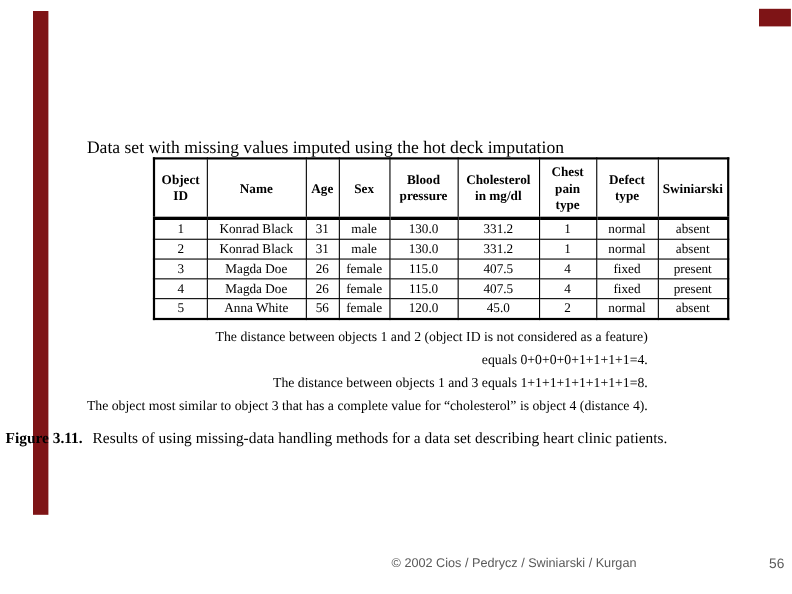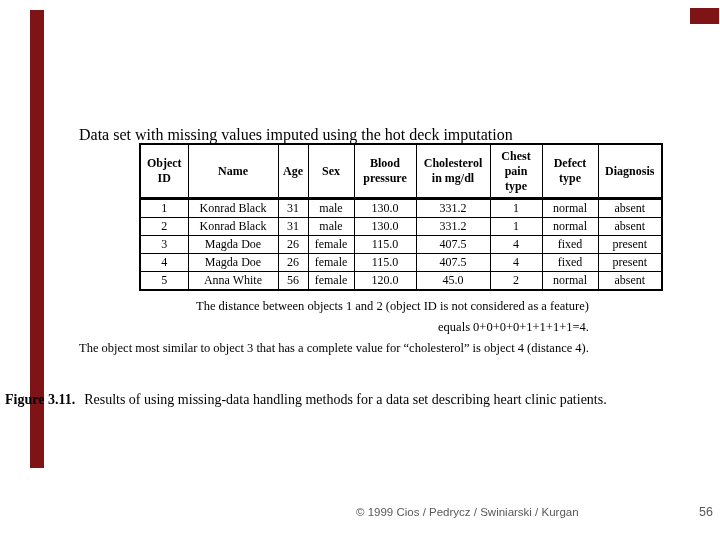--- a/index.html
+++ b/index.html
@@ -75,21 +75,21 @@
   <thead>
     <tr id="head-row">
         <th>Object ID</th>
         <th>Name</th>
         <th>Age</th>
         <th>Sex</th>
         <th>Blood pressure</th>
         <th>Cholesterol in mg/dl</th>
         <th>Chest pain type</th>
         <th>Defect type</th>
-        <th>Diagnosis</th>
+        <th>Swiniarski</th>
       </tr>
   </thead>
   <tbody id="table-body">
       <tr>
         <td>1</td>
         <td>Konrad Black</td>
         <td>31</td>
         <td>male</td>
         <td>130.0</td>
         <td>331.2</td>
@@ -140,21 +140,22 @@
         <td>2</td>
         <td>normal</td>
         <td>absent</td>
       </tr>
     </tbody>
 </table>
 
 <div class="notes">
   <p class="note-line">The distance between objects 1 and 2 (object ID is not considered as a feature)</p>
   <p class="note-line indented">equals 0+0+0+0+1+1+1+1=4.</p>
+  <p class="note-line">The distance between objects 1 and 3 equals 1+1+1+1+1+1+1+1=8.</p>
   <p class="note-line">The object most similar to object 3 that has a complete value for “cholesterol” is object 4 (distance 4).</p>
 </div>
 
 <div class="figure-caption">
   <span class="caption-label">Figure 3.11.</span><span>Results of using missing-data handling methods for a data set describing heart clinic patients.</span>
 </div>
 
-<div class="footer-copyright">© 1999 Cios / Pedrycz / Swiniarski / Kurgan</div>
+<div class="footer-copyright">© 2002 Cios / Pedrycz / Swiniarski / Kurgan</div>
 <div class="page-number">56</div>
 
 </body></html>

